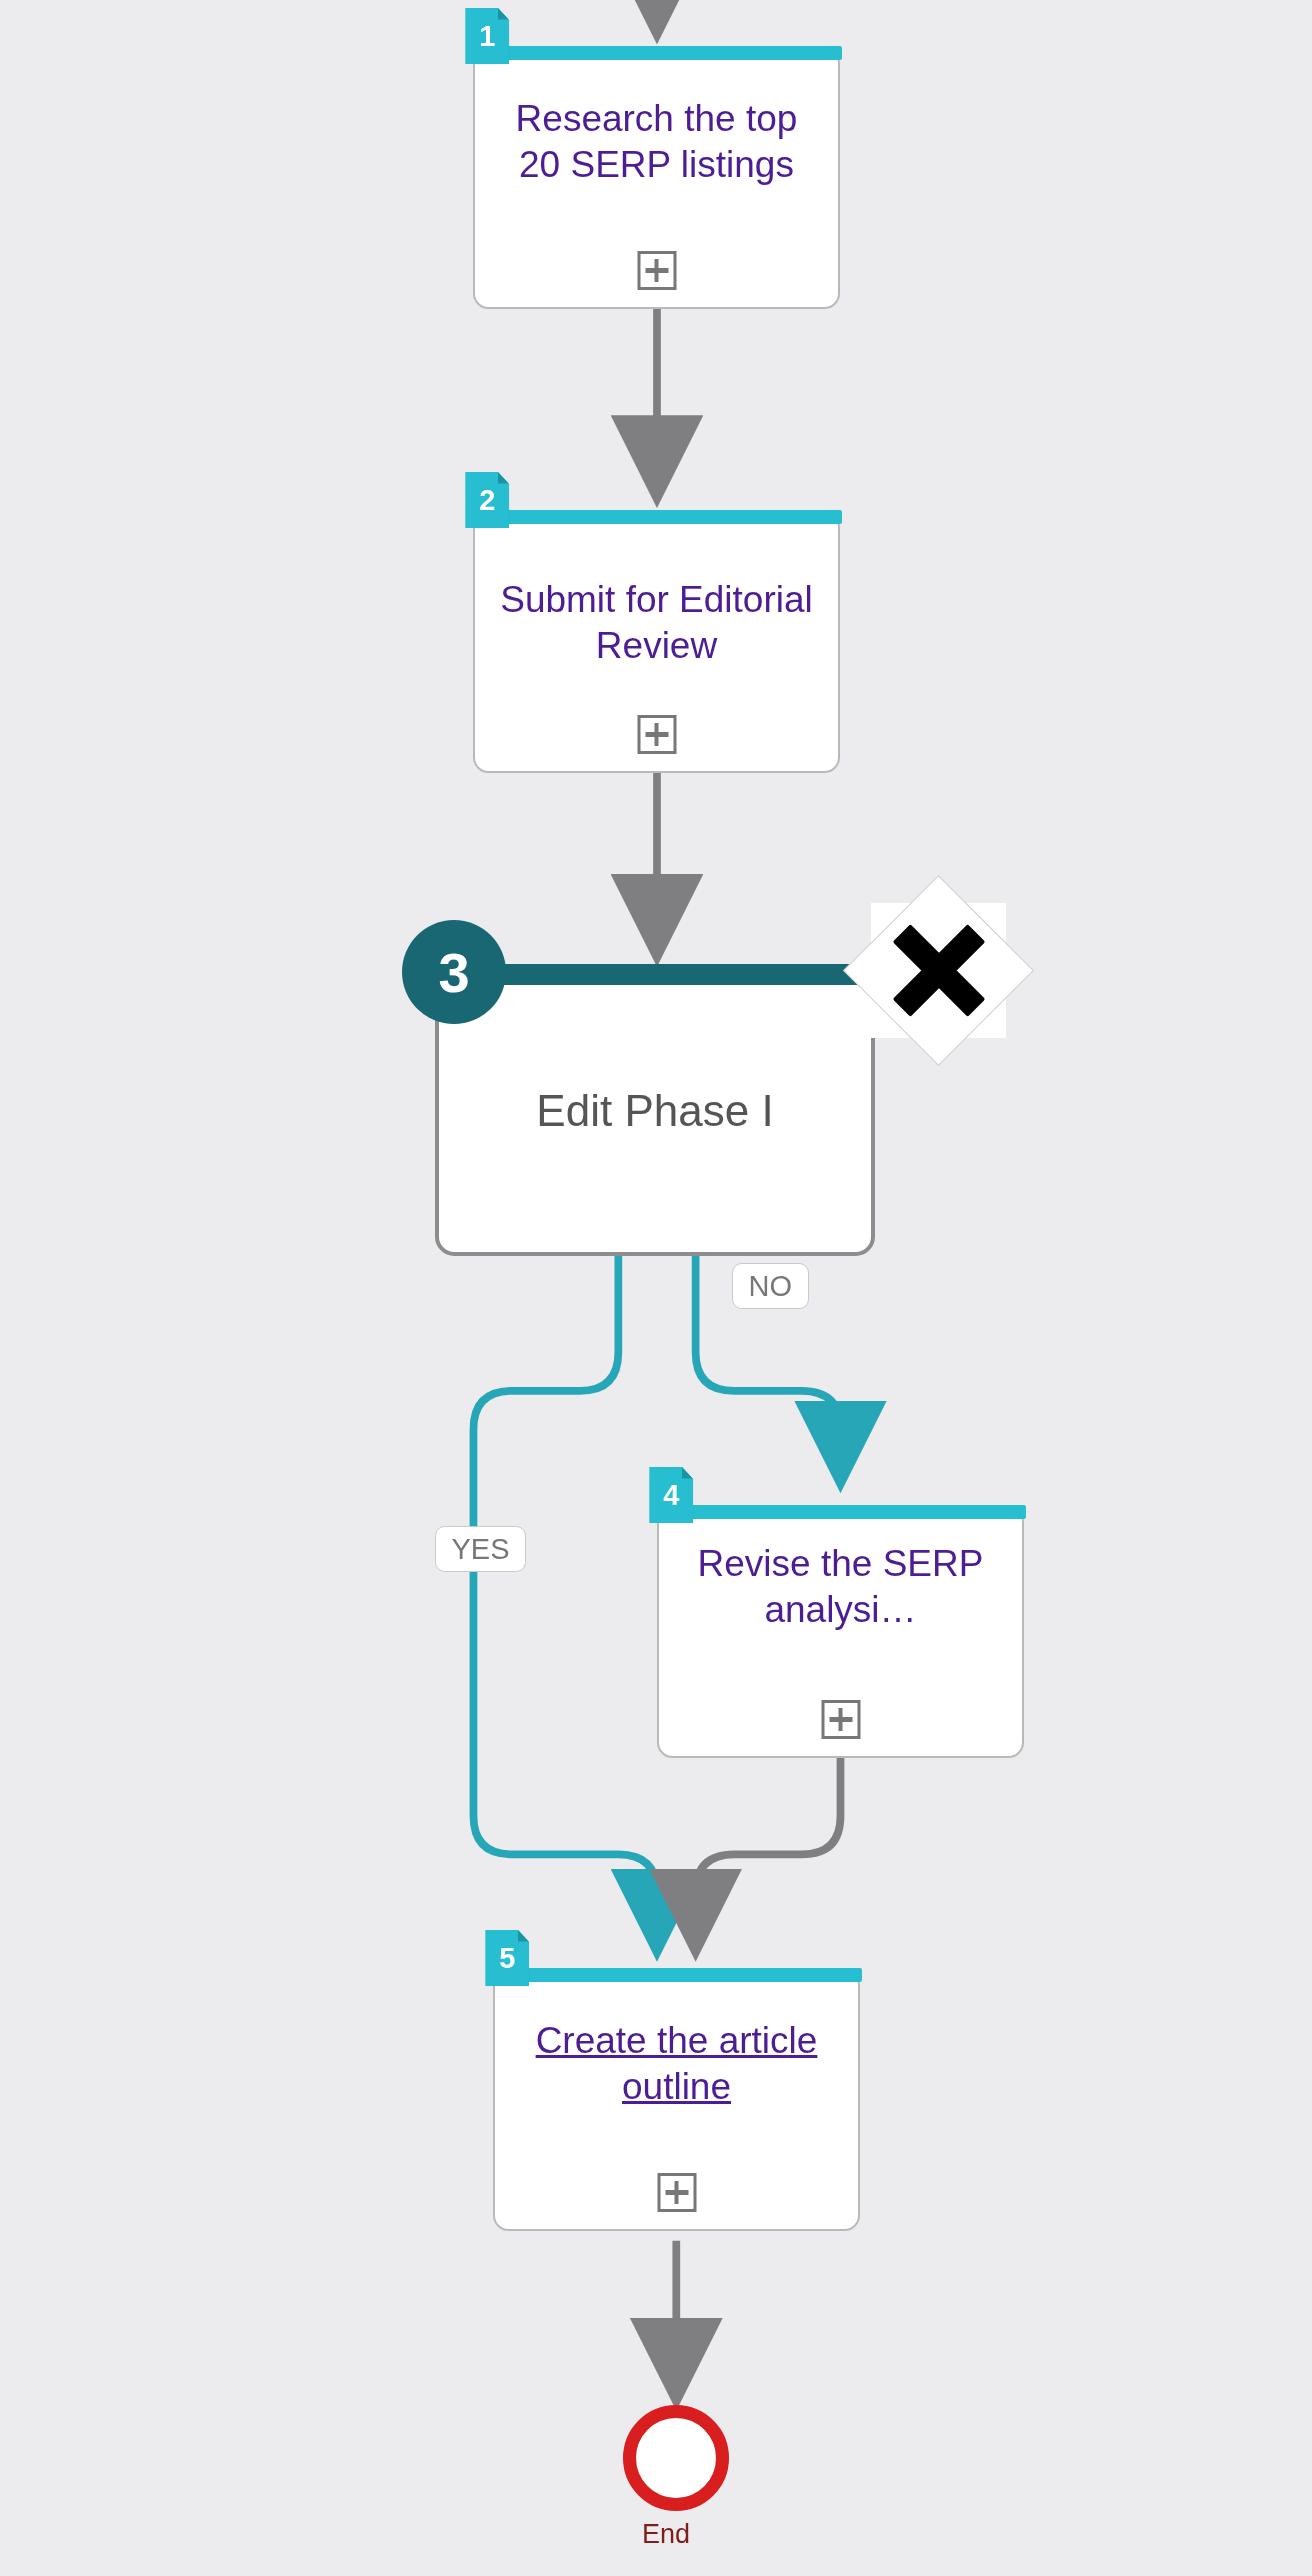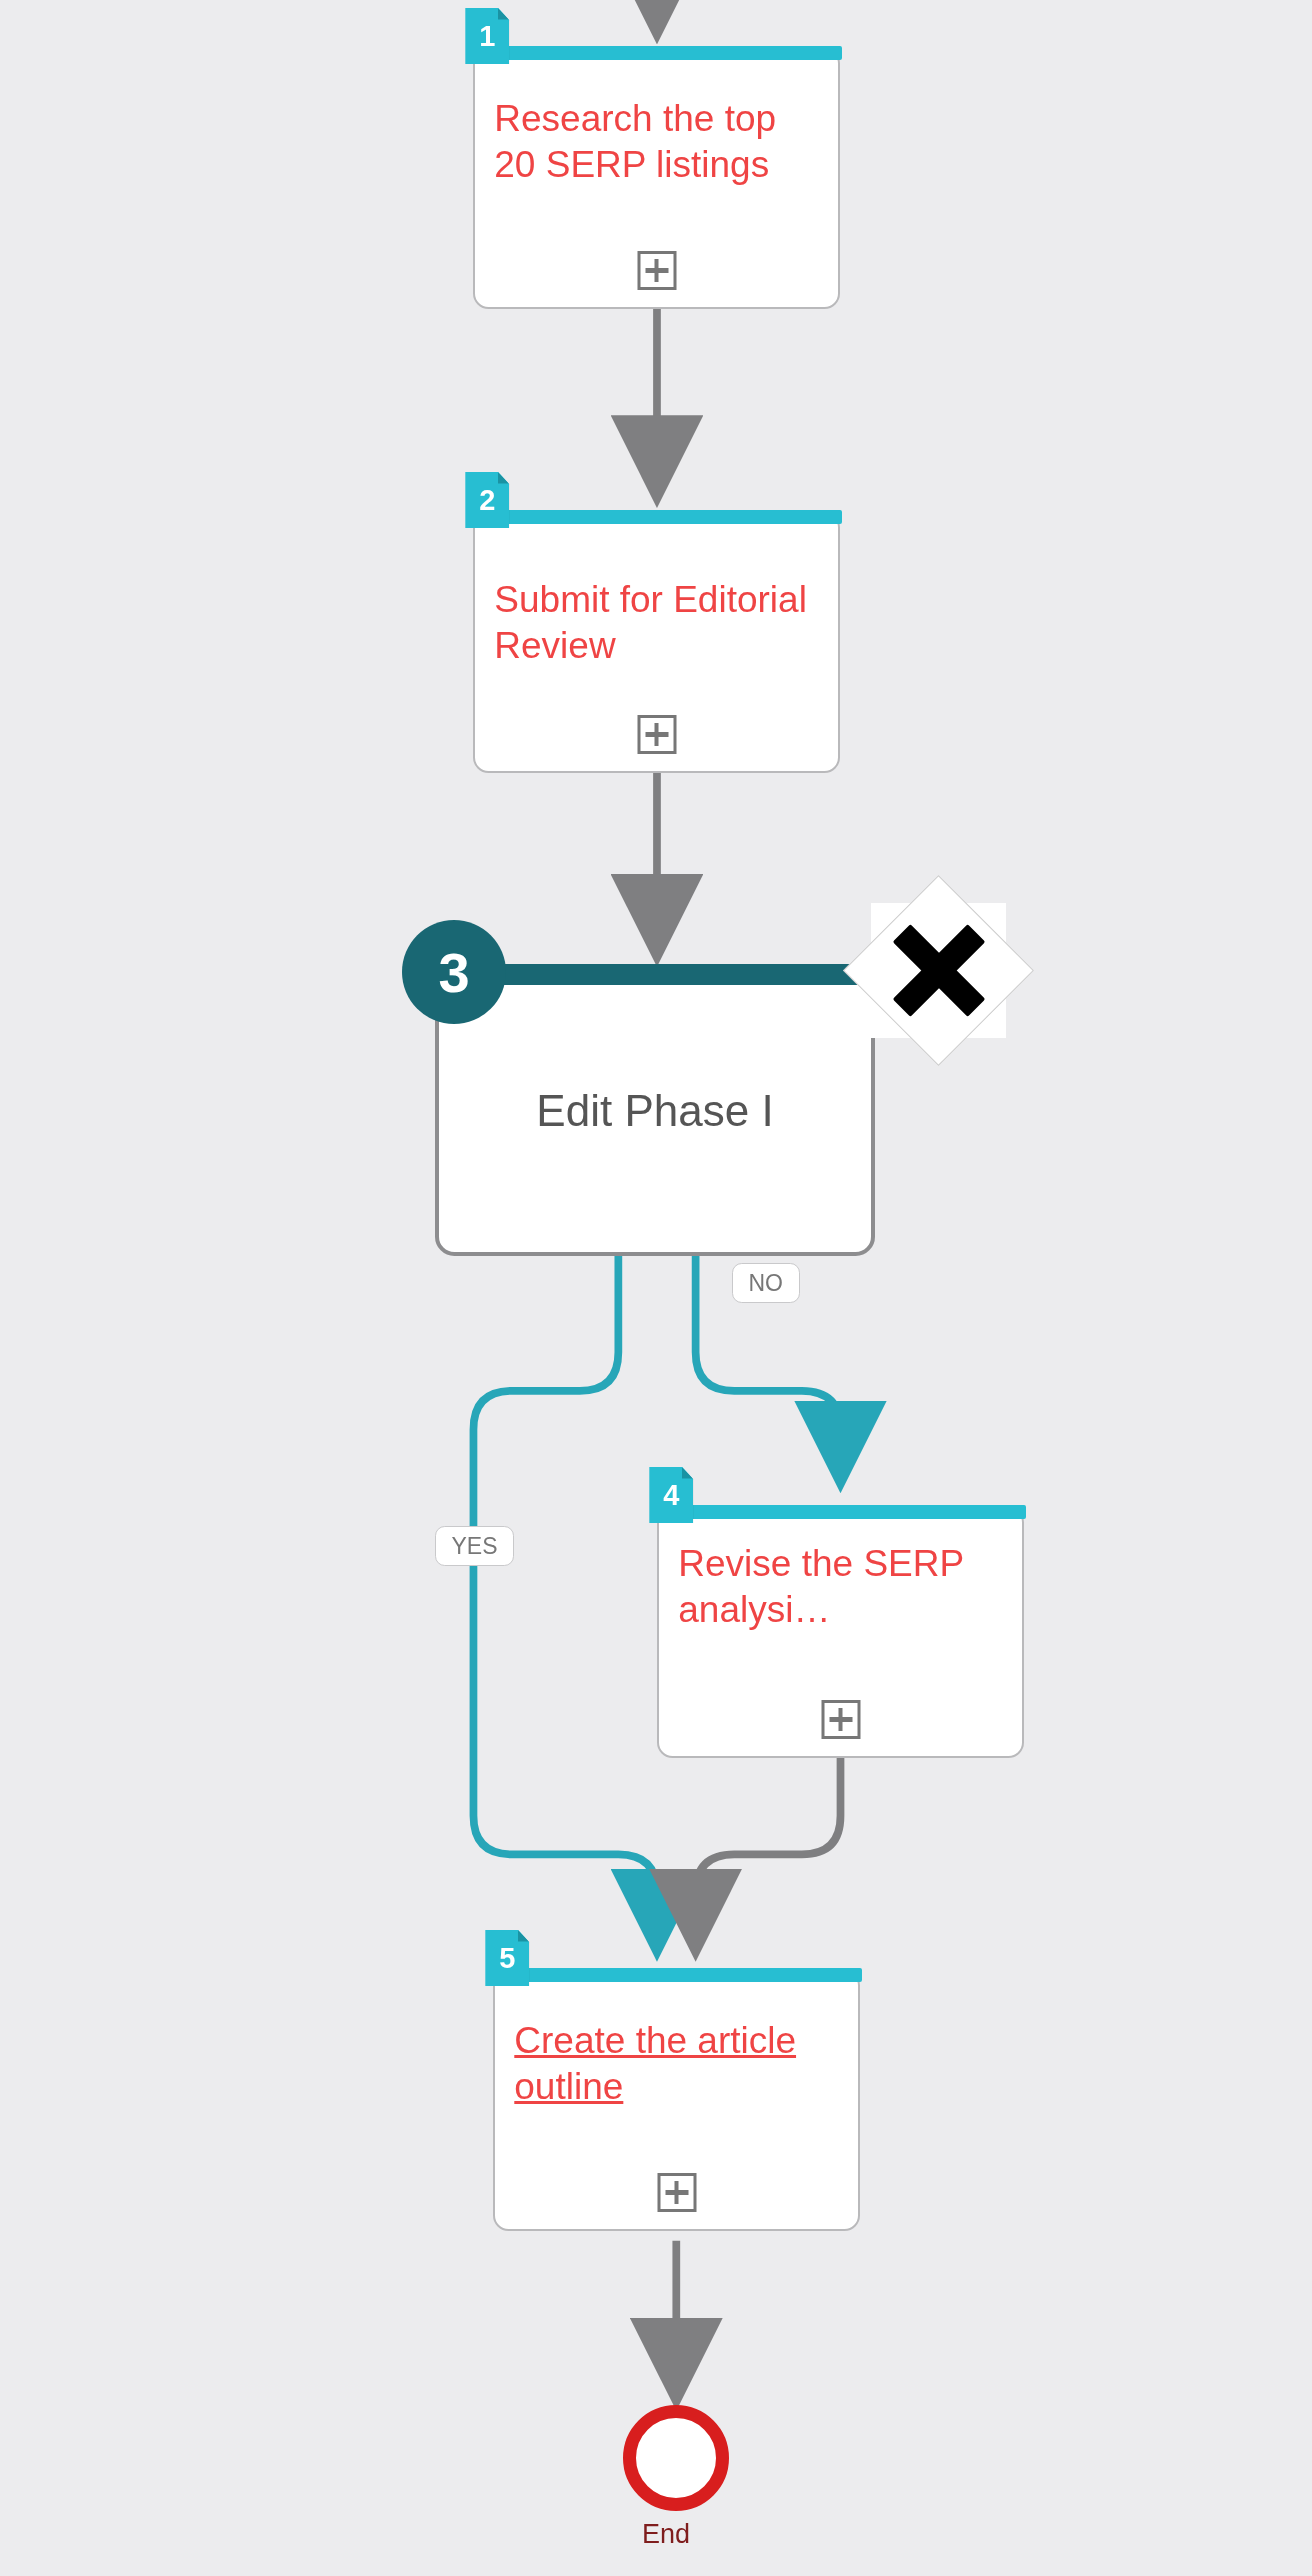--- a/index.html
+++ b/index.html
@@ -26,24 +26,24 @@
   .task .topbar{
     position:absolute;
     top:-3.9px;left:-3.9px;right:-3.9px;
     height:13.5px;
     background:#27bed2;
     border-radius:1.9px;
   }
   .task .title{
     position:absolute;
     left:0;right:0;
-    text-align:left;
+    text-align:center;
     font-size:37px;
     line-height:46px;
-    color:#ef4444;
+    color:#4c1d95;
     font-weight:400;
     padding:0 19.3px;
     box-sizing:border-box;
   }
   .task .plus{
     position:absolute;
     left:50%;transform:translateX(-50%);
     bottom:17.4px;
     width:39px;height:39px;
     border:3.9px solid #777;
@@ -136,21 +136,21 @@
   }
   .diamond .x::before{transform:rotate(45deg);}
   .diamond .x::after{transform:rotate(-45deg);}
   
   .path-label{
     position:absolute;
     background:#fff;
     border:1.9px solid #c9c9cb;
     border-radius:9.7px;
     color:#777;
-    font-size:23px;
+    font-size:29px;
     padding:7.7px 15.5px;
     line-height:1;
   }
   
   .end-circle{
     position:absolute;
     width:106px;height:106px;
     border-radius:50%;
     background:#fff;
     border:13.5px solid #d81e1e;

